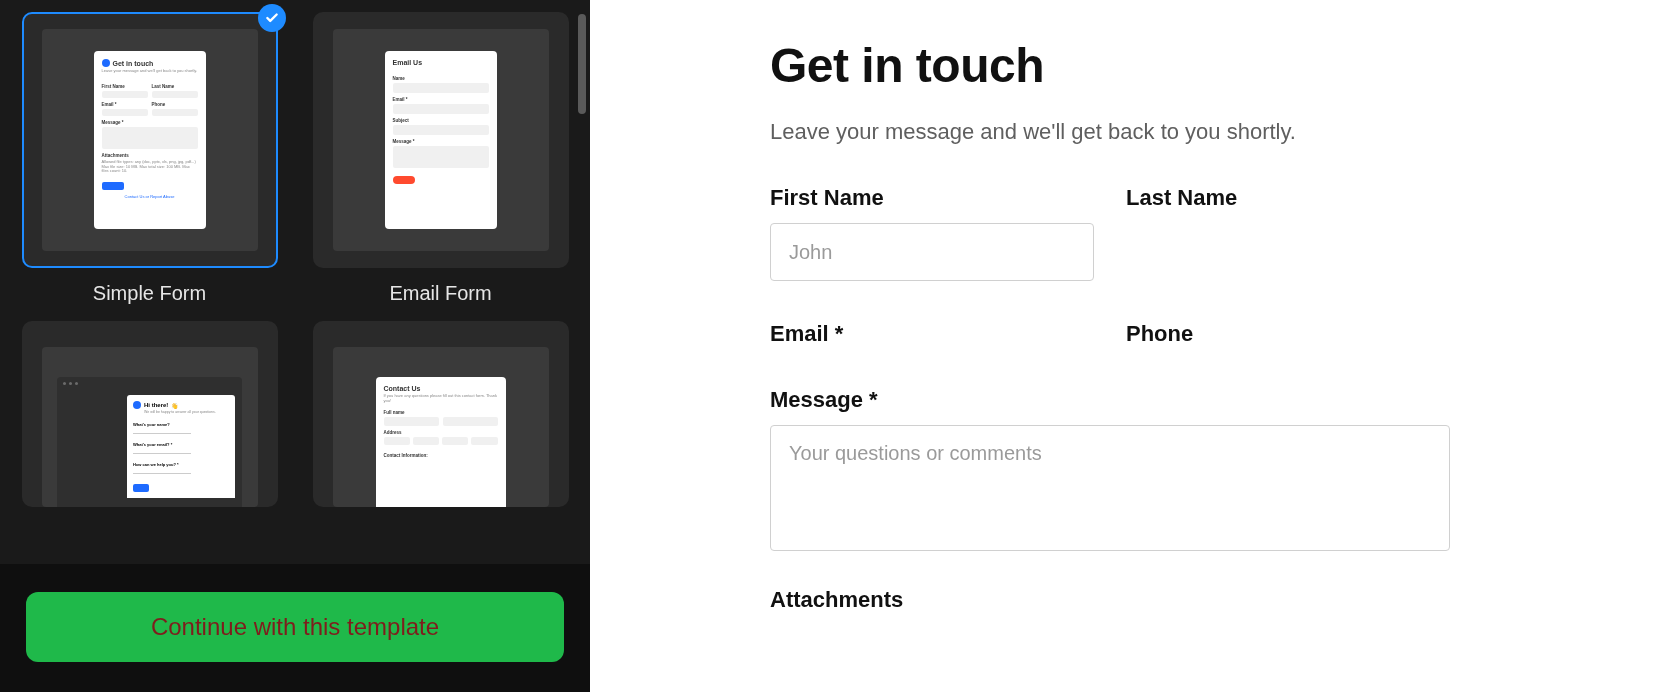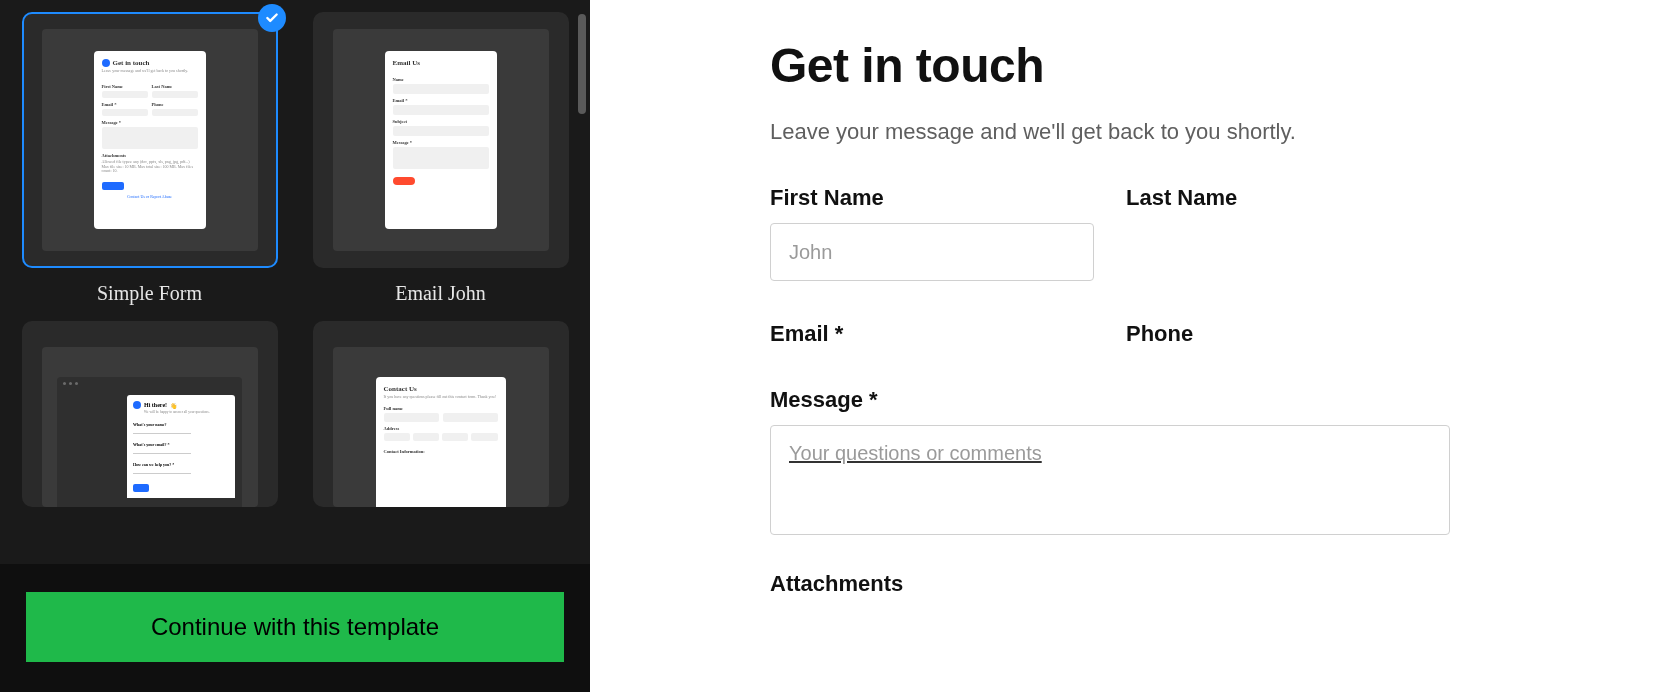--- a/index.html
+++ b/index.html
@@ -29,21 +29,20 @@
     display: grid;
     grid-template-columns: 1fr 1fr;
     gap: 16px 24px;
     padding: 0 8px;
   }
   .template-card {
     display: flex;
     flex-direction: column;
     align-items: center;
     cursor: pointer;
-    font-family: Liberation Serif, serif;
   }
   .thumb-outer {
     width: 256px;
     height: 256px;
     border-radius: 10px;
     background: #2a2a2a;
     position: relative;
     display: flex;
     align-items: center;
     justify-content: center;
@@ -106,24 +105,24 @@
 
   
   .continue-bar {
     background: #0f0f0f;
     padding: 28px 26px 30px 26px;
   }
   .continue-btn {
     width: 100%;
     height: 70px;
     background: #1fb94a;
-    color: #000000;
+    color: #7f1d1d;
     font-size: 24px;
     border: none;
-    border-radius: 0;
+    border-radius: 12px;
     cursor: pointer;
   }
 
   
   .left-scroll-track {
     position: absolute;
     right: 4px;
     top: 14px;
     width: 8px;
     height: 100px;
@@ -170,29 +169,28 @@
     border: 1px solid #d0d0d0;
     border-radius: 4px;
     padding: 0 18px;
     font-size: 20px;
     color: #333;
   }
   .pv-input::placeholder { color: #9a9a9a; }
   .pv-textarea {
     margin-top: 12px;
     width: 100%;
-    height: 110px;
+    height: 126px;
     border: 1px solid #d0d0d0;
     border-radius: 4px;
     padding: 16px 18px;
     font-size: 20px;
     font-family: inherit;
     resize: none;
     color: #333;
-    text-decoration: underline;
   }
   .pv-textarea::placeholder { color: #9a9a9a; }
 
   
   .mini-window {
     width: 185px;
     height: 130px;
     background: #2f2f2f;
     border-radius: 4px 4px 0 0;
     position: relative;
@@ -277,21 +275,21 @@
               <div class="mf-label">Email *</div>
               <div class="mf-input" style="height:10px;"></div>
               <div class="mf-label">Subject</div>
               <div class="mf-input" style="height:10px;"></div>
               <div class="mf-label">Message *</div>
               <div class="mf-area"></div>
               <div class="mf-btn-red"></div>
             </div>
           </div>
         </div>
-        <div class="template-label">Email John</div>
+        <div class="template-label">Email Form</div>
       </div>
 
       <div class="template-card">
         <div class="thumb-outer" style="height:186px;align-items:flex-end;">
           <div class="thumb-inner" style="height:160px;align-items:flex-end;">
             <div class="mini-window">
               <div class="dots">
                   <span></span>
                   <span></span>
                   <span></span>

